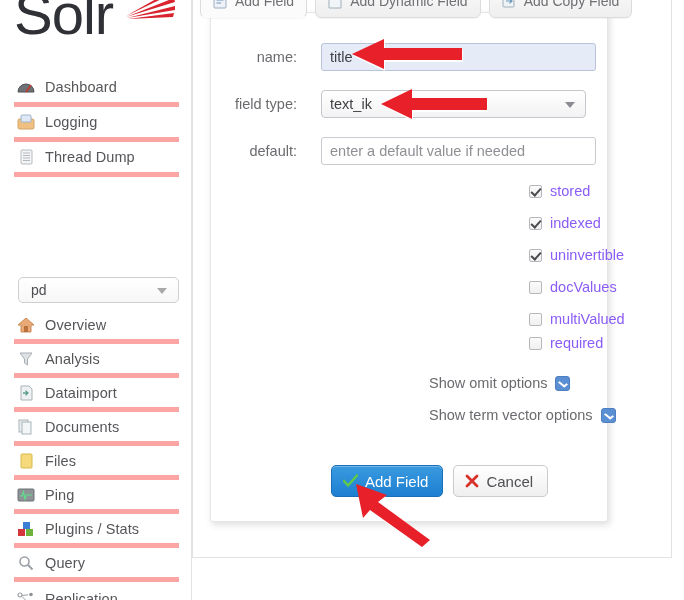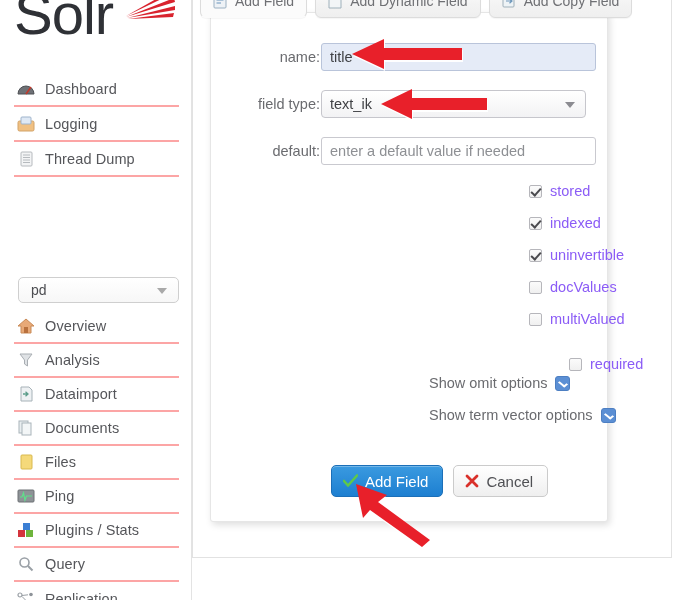--- a/index.html
+++ b/index.html
@@ -34,21 +34,21 @@
 
   .nav-group { position: absolute; left: 14px; width: 165px; }
   #nav-primary { top: 72px; }
   #nav-core    { top: 310px; }
 
   .nav-item {
     position: relative;
     display: flex;
     align-items: center;
     height: 32px;
-    border-bottom: 2px solid #fca5a5;
+    border-bottom: 5px solid #fca5a5;
     box-sizing: border-box;
     cursor: pointer;
   }
   .nav-item .nav-ico {
     width: 24px; height: 22px;
     margin-right: 7px;
     flex: 0 0 24px;
     display: flex; align-items: center; justify-content: center;
   }
   .nav-item .nav-lbl {
@@ -145,21 +145,21 @@
   }
 
   .form-row {
     position: absolute;
     left: 0; width: 398px;
     display: flex; align-items: center;
   }
   .form-row .f-label {
     width: 110px;
     text-align: right;
-    padding-right: 1px;
+    padding-right: 24px;
     font-size: 14.5px;
     color: #6a6b6f;
     box-sizing: border-box;
   }
   .f-input {
     width: 275px; height: 28px;
     border: 1px solid #c9c9cf;
     border-radius: 3px;
     background: #ffffff;
     font-family: "Liberation Sans", sans-serif;
@@ -500,21 +500,21 @@
       <span class="cb-lbl">uninvertible</span>
     </div>
     <div class="cb-row" style="top:266px;">
       <span class="cb-box"></span>
       <span class="cb-lbl">docValues</span>
     </div>
     <div class="cb-row" style="top:298px;">
       <span class="cb-box"></span>
       <span class="cb-lbl">multiValued</span>
     </div>
-    <div class="cb-row" style="top:343px;margin-left:40px;">
+    <div class="cb-row" style="top:322px;">
       <span class="cb-box"></span>
       <span class="cb-lbl">required</span>
     </div>
 
     <div class="show-row" style="top:362px;">
       <span class="show-lbl">Show omit options</span>
       <span class="show-toggle"></span>
     </div>
     <div class="show-row" style="top:394px;">
       <span class="show-lbl">Show term vector options</span>

